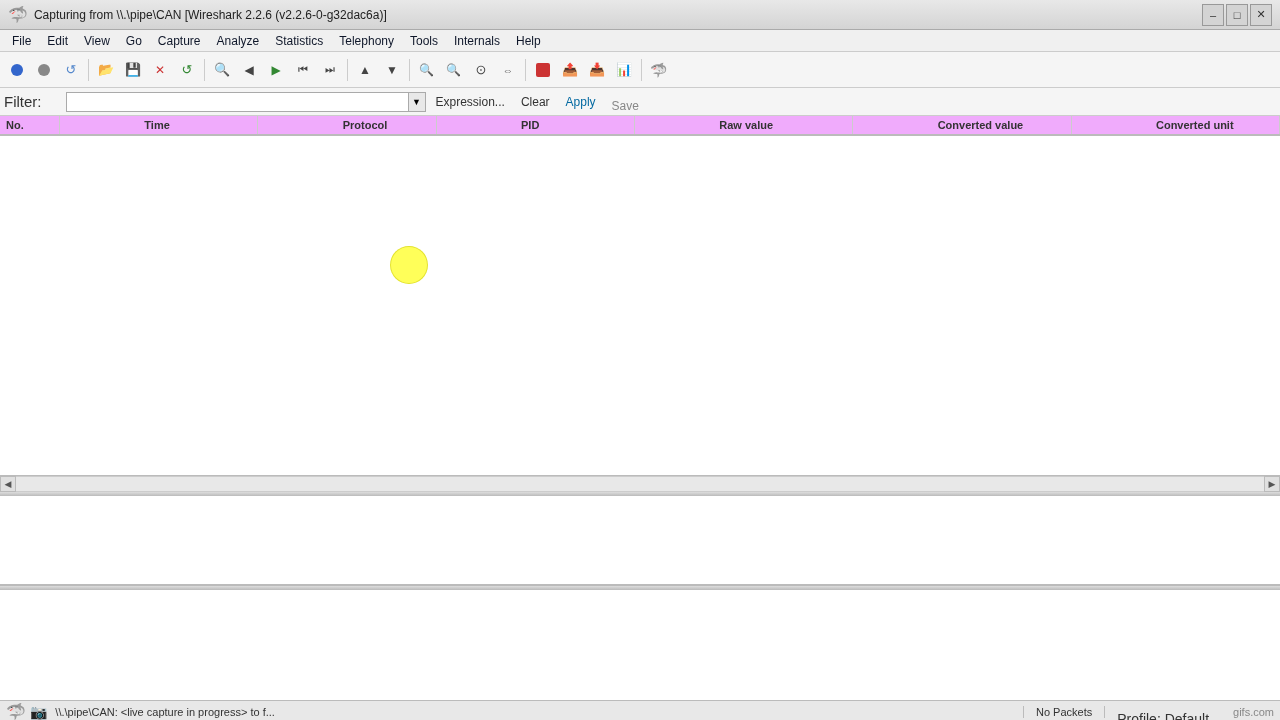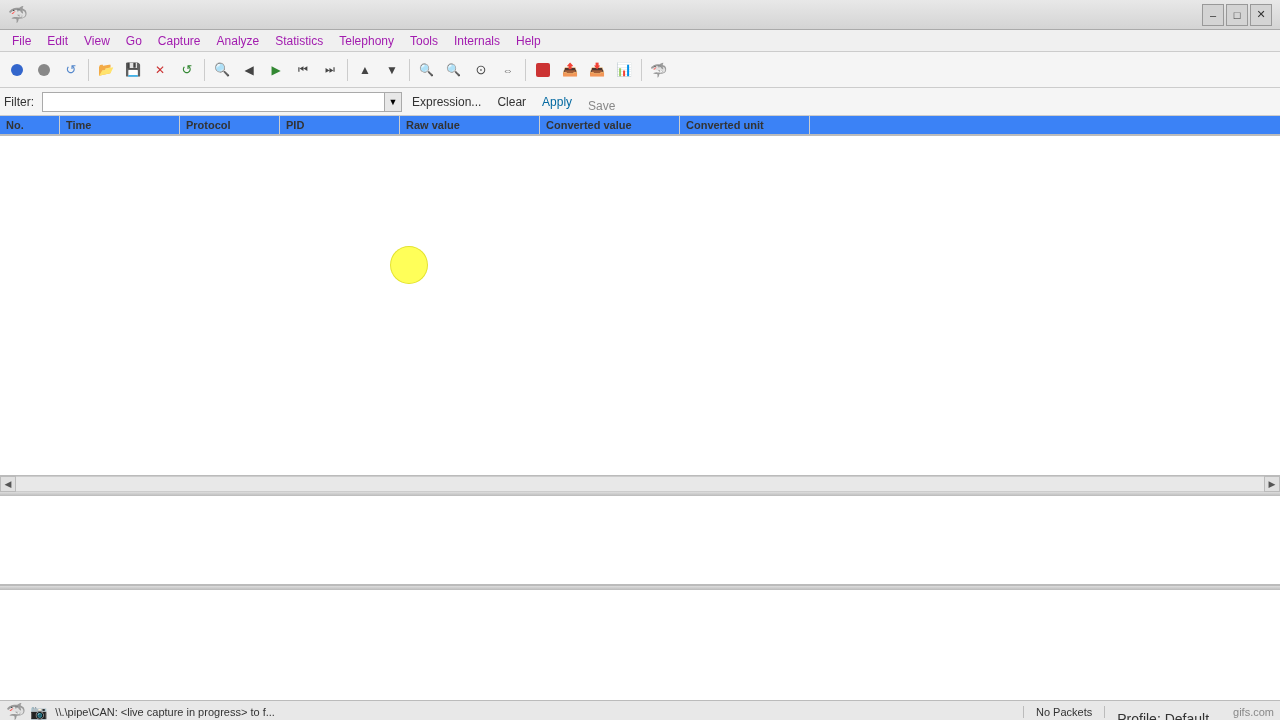--- a/index.html
+++ b/index.html
@@ -54,21 +54,21 @@
       background: #f0f0f0;
       height: 22px;
       display: flex;
       align-items: center;
       border-bottom: 1px solid #ccc;
       padding: 0 4px;
     }
     .menu-item {
       padding: 2px 8px;
       font-size: 12px;
-      color: #a21caf;
+      color: #0f172a;
       cursor: pointer;
       height: 100%;
       display: flex;
       align-items: center;
     }
 
     
     #toolbar {
       background: #f5f5f5;
       height: 36px;
@@ -101,23 +101,23 @@
     #filter-bar {
       background: #f5f5f5;
       height: 28px;
       display: flex;
       align-items: center;
       border-bottom: 1px solid #ccc;
       padding: 0 4px;
       gap: 4px;
     }
     #filter-label {
-      font-size: 12px;
-      color: #333;
-      margin-right: 4px;
+      font-size: 15px;
+      color: #333;
+      margin-right: 20px;
     }
     #filter-input-wrap {
       display: flex;
       flex: 1;
       max-width: 360px;
     }
     #filter-input {
       flex: 1;
       height: 20px;
       border: 1px solid #aaa;
@@ -144,26 +144,27 @@
       cursor: pointer;
       padding: 2px 6px;
       border: none;
       background: none;
     }
     .filter-action-btn.apply { color: #0369a1; }
     .filter-action-btn.save { color: #888; margin-top: 8px; }
 
     
     #col-headers {
-      background: #3b82f6;
+      background: #f0abfc;
       height: 20px;
       display: flex;
       align-items: center;
       border-bottom: 2px solid #bbb;
       padding: 0;
+      justify-content: space-between;
     }
     .col-header {
       font-size: 11px;
       font-weight: bold;
       color: #333;
       padding: 0 6px;
       height: 100%;
       display: flex;
       align-items: center;
       border-right: 1px solid #ccc;
@@ -299,20 +300,21 @@
       background: linear-gradient(to bottom, #ddd, #bbb);
       cursor: row-resize;
     }
   </style>
 </head>
 <body>
 
 <div id="title-bar">
   <div id="title-bar-left">
     <span style="font-size:16px;">🦈</span>
+    <span id="title-text">Capturing from \\.\pipe\CAN [Wireshark 2.2.6 (v2.2.6-0-g32dac6a)]</span>
   </div>
   <div id="title-controls">
     <div class="title-btn">–</div>
     <div class="title-btn">□</div>
     <div class="title-btn close">✕</div>
   </div>
 </div>
 
 <div id="menu-bar">
   <div class="menu-item">File</div>

